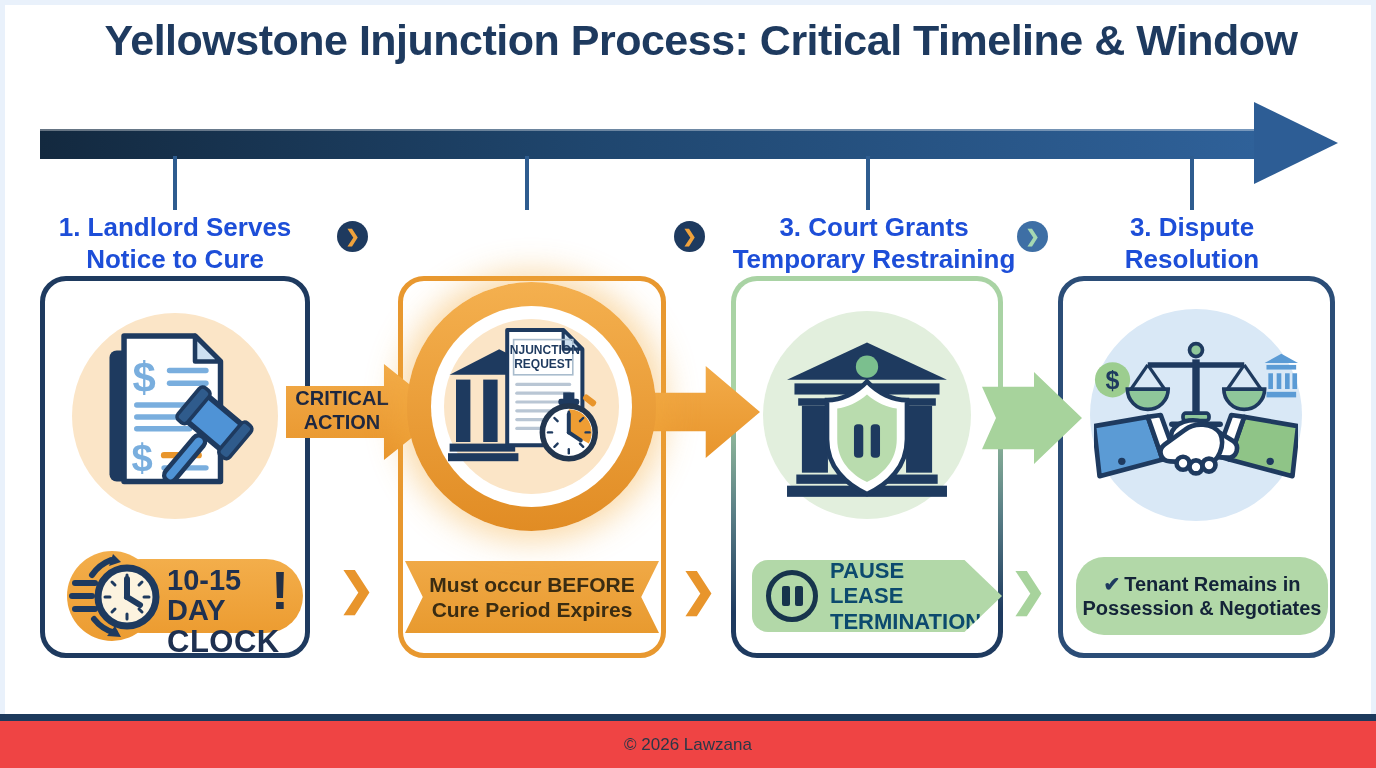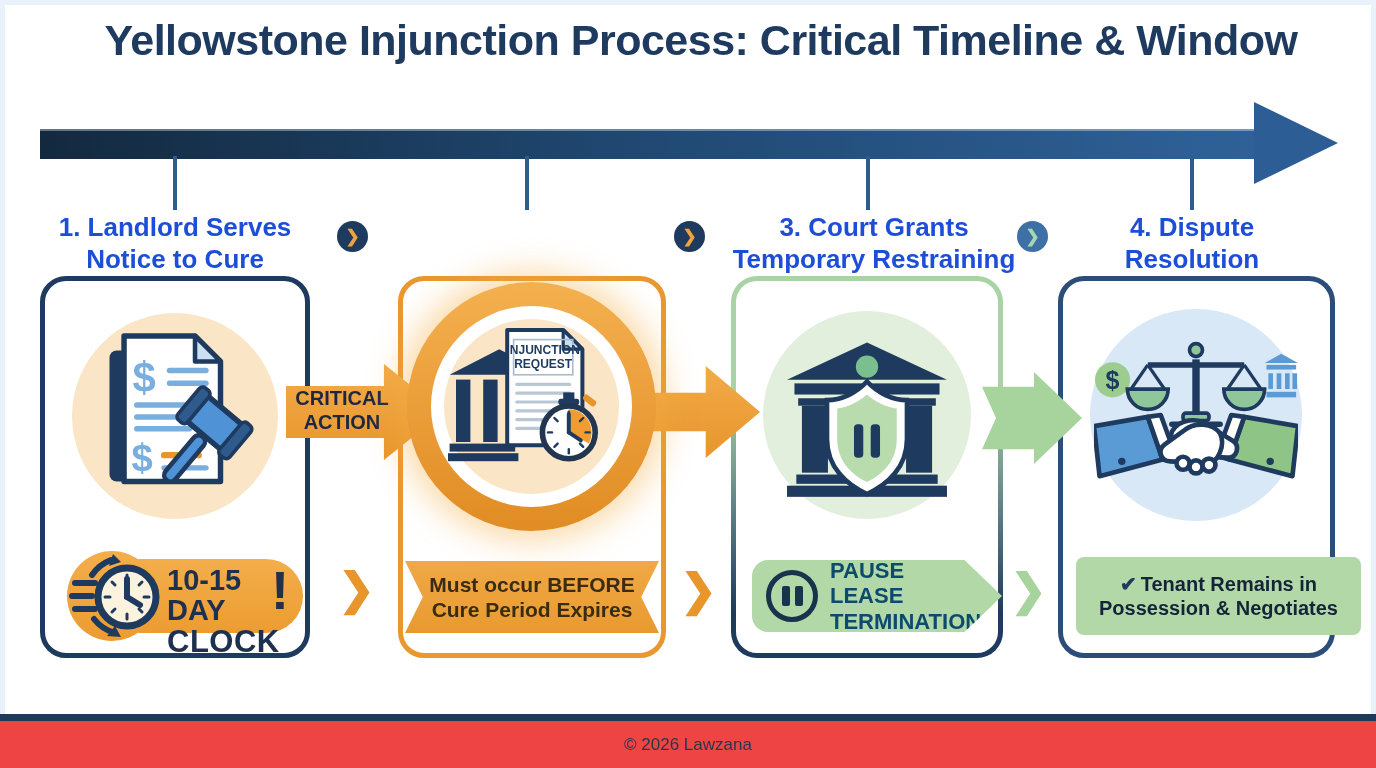--- a/index.html
+++ b/index.html
@@ -81,22 +81,22 @@
     display:flex;align-items:center;justify-content:center;text-align:center;
     font-size:21px;font-weight:bold;color:#3a2c12;line-height:1.2;}
   .banner2 span{width:220px;}
   .badge-pause{position:absolute;left:16px;top:279px;width:250px;height:72px;background:#b2d8a8;
     border-radius:16px;clip-path:polygon(0 0,85% 0,100% 50%,85% 100%,0 100%);
     display:flex;align-items:center;gap:12px;padding-left:14px;box-sizing:border-box;}
   .picon{width:42px;height:42px;border:5px solid #17344c;border-radius:50%;flex:0 0 auto;
     display:flex;align-items:center;justify-content:center;gap:5px;background:transparent;}
   .picon i{display:block;width:8px;height:20px;background:#17344c;border-radius:2px;}
   .badge-pause .txt{font-size:22px;font-weight:bold;color:#0c4a6e;line-height:1.15;width:150px;}
-  .badge-check{position:absolute;left:13px;top:276px;width:285px;height:78px;background:#b2d8a8;
-    border-radius:8px;display:flex;align-items:center;justify-content:center;text-align:center;
+  .badge-check{position:absolute;left:13px;top:276px;width:252px;height:78px;background:#b2d8a8;
+    border-radius:28px;display:flex;align-items:center;justify-content:center;text-align:center;
     padding:0 6px;box-sizing:border-box;}
   .badge-check .txt{font-size:20px;font-weight:bold;color:#142438;line-height:1.2;}
   .badge-check .chk{color:#1e3a5f;margin-right:4px;}
   
   .footer-bar{position:absolute;left:0;top:714px;width:100%;height:7px;background:#1d3a5c;}
   .footer-band{position:absolute;left:0;top:721px;width:100%;height:47px;background:#ef4444;
     display:flex;align-items:center;justify-content:center;font-size:17px;color:#2c3747;}
 </style>
 </head>
 <body>
@@ -107,21 +107,21 @@
 
   <div class="tl-bar"></div>
   <div class="tl-head"></div>
   <div class="tick tick1"></div>
   <div class="tick tick2"></div>
   <div class="tick tick3"></div>
   <div class="tick tick4"></div>
 
   <div class="step-label sl1">1. Landlord Serves Notice to Cure</div>
   <div class="step-label sl3">3. Court Grants Temporary Restraining Order (TRO)</div>
-  <div class="step-label sl4">4. Dispute Resolution</div>
+  <div class="step-label sl4">3. Dispute Resolution</div>
   <div class="step-chev sc1">
       <span>❯</span>
     </div>
   <div class="step-chev sc2">
       <span>❯</span>
     </div>
   <div class="step-chev sc3">
       <span>❯</span>
     </div>
 

